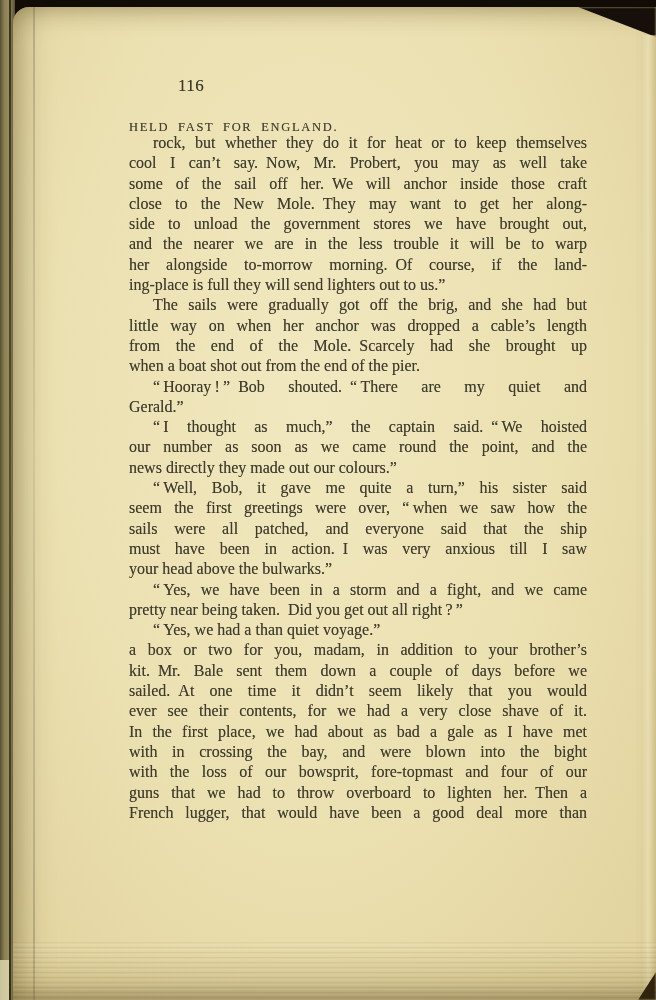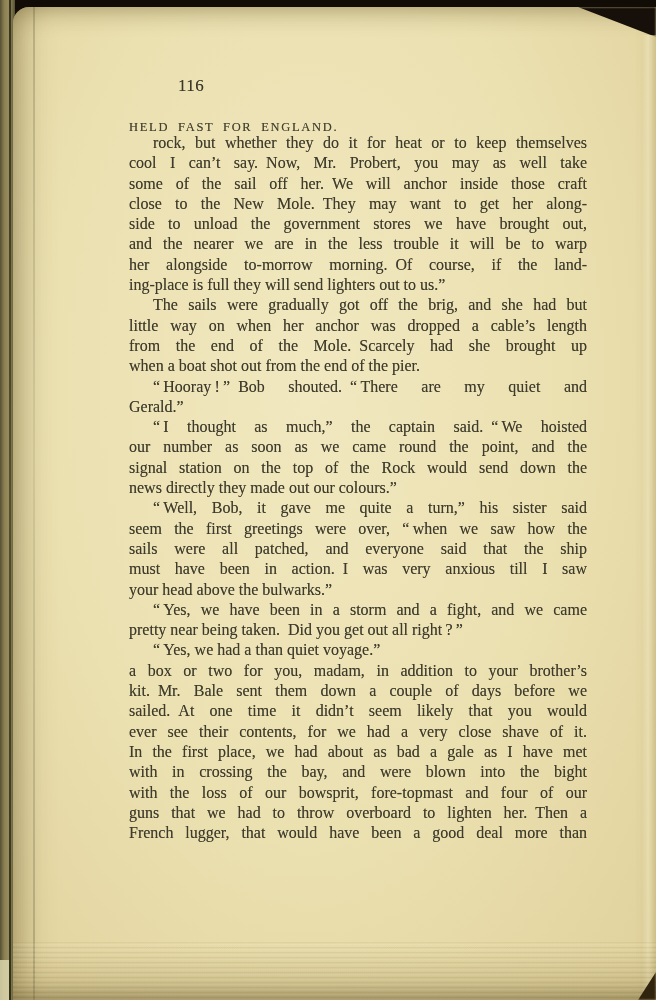--- a/index.html
+++ b/index.html
@@ -165,21 +165,20 @@
           <div class="line">from the end of the Mole. Scarcely had she brought up</div>
           <div class="line end">when a boat shot out from the end of the pier.</div>
         </div>
         <div class="paragraph">
           <div class="line indent">“ Hooray ! ” Bob shouted. “ There are my quiet and</div>
           <div class="line end">Gerald.”</div>
         </div>
         <div class="paragraph">
           <div class="line indent">“ I thought as much,” the captain said. “ We hoisted</div>
           <div class="line">our number as soon as we came round the point, and the</div>
-          <div class="line">signal station on the top of the Rock would send down the</div>
           <div class="line end">news directly they made out our colours.”</div>
         </div>
         <div class="paragraph">
           <div class="line indent">“ Well, Bob, it gave me quite a turn,” his sister said</div>
           <div class="line">seem the first greetings were over, “ when we saw how the</div>
           <div class="line">sails were all patched, and everyone said that the ship</div>
           <div class="line">must have been in action. I was very anxious till I saw</div>
           <div class="line end">your head above the bulwarks.”</div>
         </div>
         <div class="paragraph">

